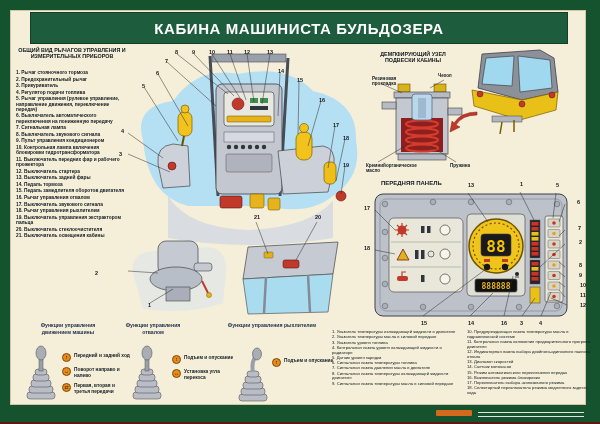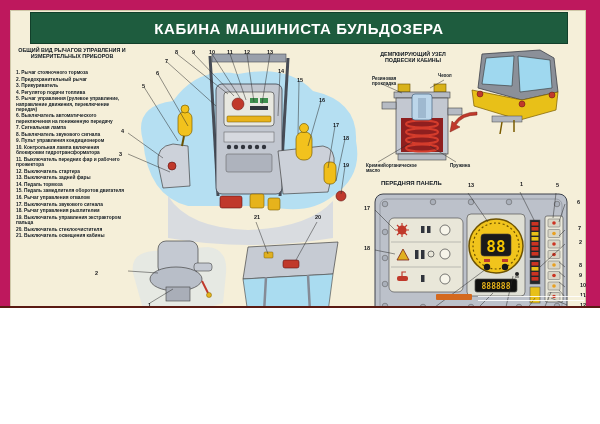--- a/index.html
+++ b/index.html
@@ -1,16 +1,16 @@
 <!DOCTYPE html>
 <html><head>
 <meta charset="utf-8">
 <style>
   html,body{margin:0;padding:0}
-  .page{position:relative;width:600px;height:308px;background:#be185d;font-family:"Liberation Sans",sans-serif;overflow:hidden}
+  .page{position:relative;width:600px;height:424px;background:#14532d;font-family:"Liberation Sans",sans-serif;overflow:hidden}
   .page-bottom-accent{position:absolute;left:0;bottom:0;width:600px;height:2px;background:#5a1a12}
   .inner{position:absolute;left:10px;top:10px;width:576px;height:395px;background:#f5efd9;box-shadow:inset 0 0 0 1px #cfc7a8}
   .titlebar{position:absolute;left:20px;top:2px;width:536px;height:30px;background:#1e5c3e;border:1px solid #123f2a;display:flex;align-items:center;justify-content:center}
   .titlebar span{color:#fff;font-weight:bold;font-size:15px;letter-spacing:.6px}
   
   .leftcol{position:absolute;left:4px;top:37px;width:116px}
   .lp-head{font-weight:bold;font-size:5.4px;line-height:1.2;text-align:center;color:#101820}
   .lp-list{margin-top:10px;padding:0 2px}
   .lp-list .li{font-size:4.8px;line-height:1.12;font-weight:bold;color:#101820;margin-bottom:1.2px}
   

